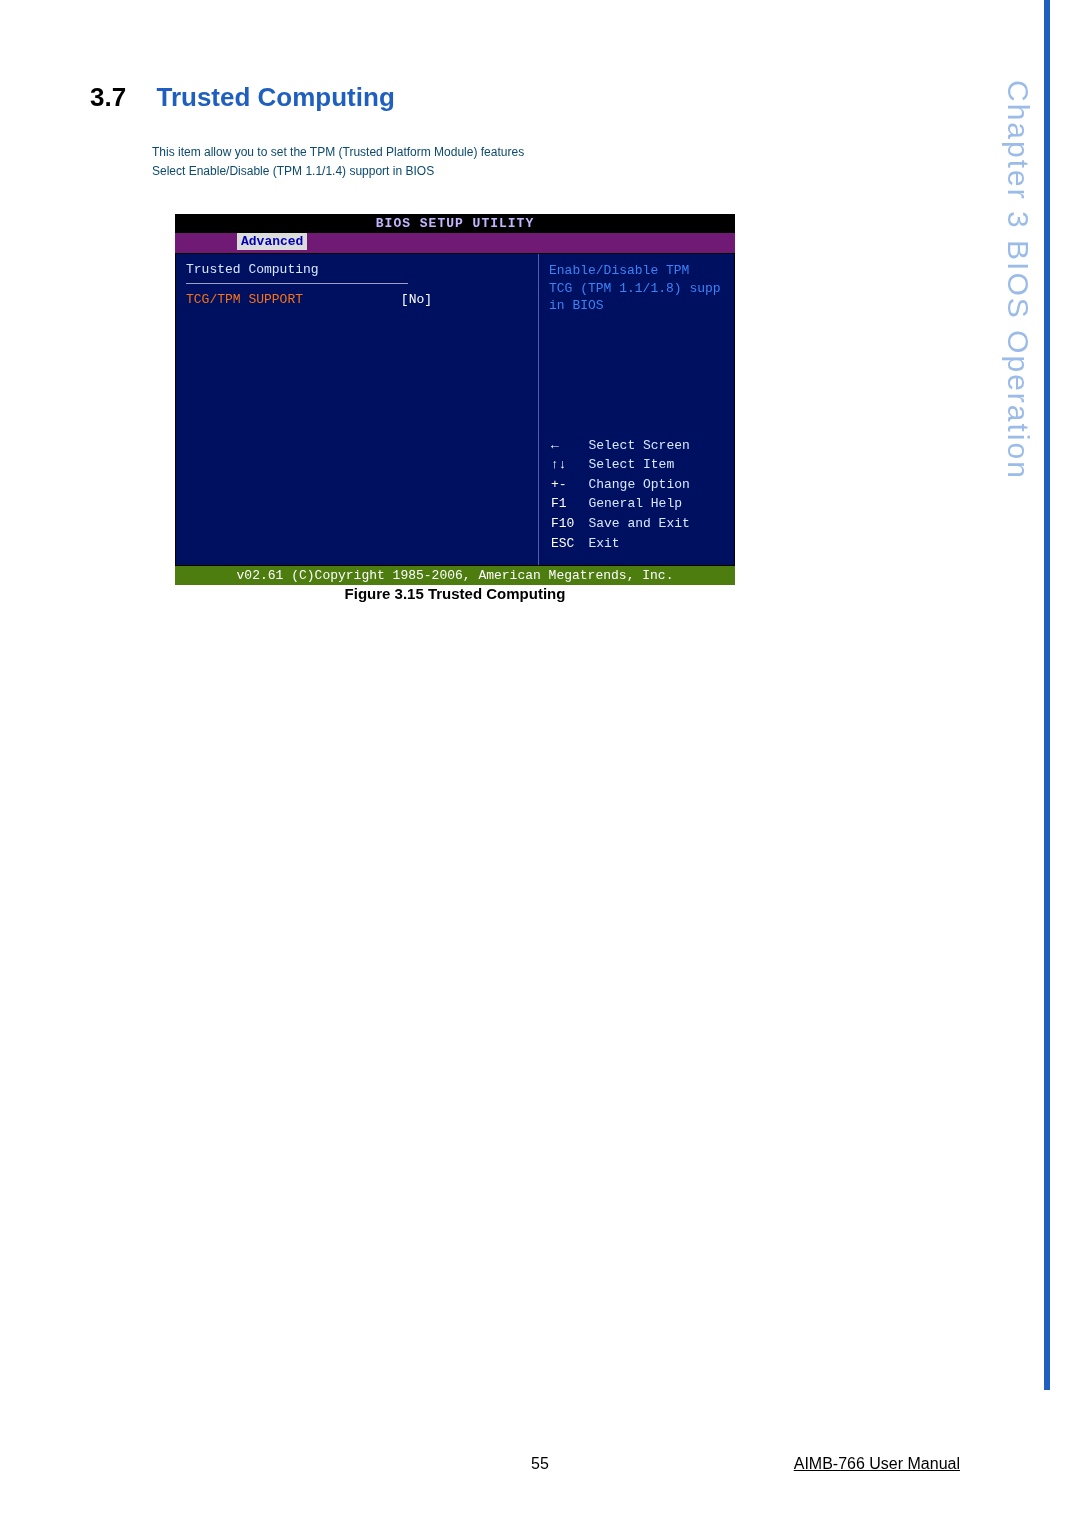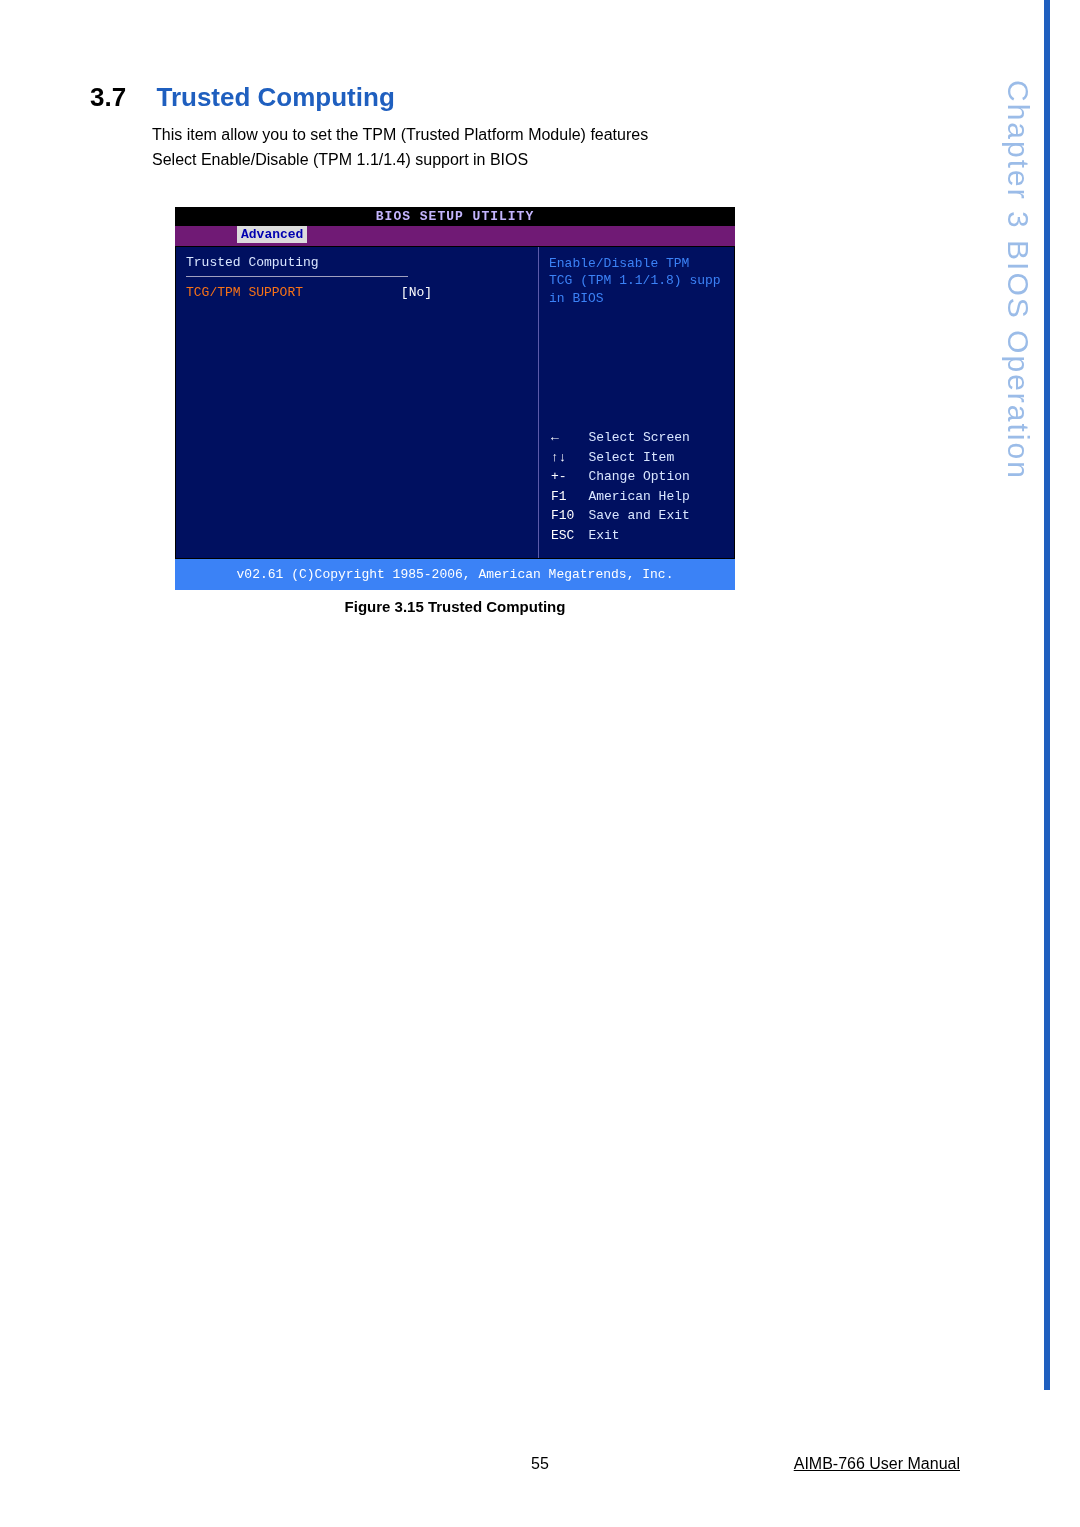--- a/index.html
+++ b/index.html
@@ -17,41 +17,41 @@
     color: #9bbce8;
     letter-spacing: 2px;
     font-family: Arial, sans-serif;
   }
 
   .content { position: absolute; left: 90px; top: 82px; width: 840px; }
 
   .sec-num { font-size: 26px; font-weight: bold; color: #000; display: inline-block; width: 62px; vertical-align: top; }
   .sec-title { font-size: 26px; font-weight: bold; color: #1f5fbf; display: inline-block; }
 
-  .body-text { margin-left: 62px; margin-top: 10px; font-size: 16px; color: #000000; line-height: 1.55; }
+  .body-text { margin-left: 62px; margin-top: 30px; font-size: 12px; color: #0c4a6e; line-height: 1.55; }
 
   .figure-wrap { margin-left: 85px; margin-top: 34px; }
 
   
   .bios { width: 560px; font-family: "Courier New", monospace; font-size: 13px; color: #c0c090; }
   .bios-titlebar { background:#000; color:#c4b5fd; text-align:center; font-weight:bold; padding:2px 0; letter-spacing:1px;}
   .bios-tab-row { background:#701a75; height:20px; position:relative;}
   .bios-tab { position:absolute; left:62px; top:0; background:#dcdcdc; color:#0000b0; padding:1px 4px; font-weight:bold;}
   .bios-body { display:flex; background:#001060; border:1px solid #000;}
   .bios-left { flex:1; padding:8px 10px; position:relative; border-right:1px solid #5a5aaa;}
   .bios-right { width:195px; padding:8px 10px;}
   .bios-heading { color:#d9e6ff; }
   .bios-sep { border:none; border-top:1px solid #a0a0c0; margin:6px 0 8px 0; width:65%;}
   .bios-option { color:#f97316; }
   .bios-option-val { color:#ffffff; margin-left:90px;}
   .bios-help-top { color:#3b82f6; line-height:1.35;}
   .bios-keys { margin-top:120px; color:#d9e6ff; line-height:1.35;}
   .bios-keys td.k { color:#ffffff; padding-right:12px;}
-  .bios-footer { background:#3b82f6; color:#ffffff; text-align:center; padding:8px 0;}
-  .figcap { text-align:center; font-weight:bold; font-size:15px; margin-top:8px; width:560px;}
+  .bios-footer { background:#4d7c0f; color:#ffffff; text-align:center; padding:2px 0;}
+  .figcap { text-align:center; font-weight:bold; font-size:15px; margin-top:0; width:560px;}
 
   .page-num { position:absolute; bottom:54px; left:50%; transform:translateX(-50%); font-size:16px;}
   .manual-name { position:absolute; bottom:54px; right:120px; font-size:16px;text-decoration:underline;}
 </style>
 </head>
 <body>
 
 <div class="page">
   <div class="side-bar"></div>
   <div class="side-caption">Chapter 3   BIOS Operation</div>
@@ -99,21 +99,21 @@
                 <tr>
                       <td class="k">↑↓</td>
                       <td>Select Item</td>
                     </tr>
                 <tr>
                       <td class="k">+-</td>
                       <td>Change Option</td>
                     </tr>
                 <tr>
                       <td class="k">F1</td>
-                      <td>American Help</td>
+                      <td>General Help</td>
                     </tr>
                 <tr>
                       <td class="k">F10</td>
                       <td>Save and Exit</td>
                     </tr>
                 <tr>
                       <td class="k">ESC</td>
                       <td>Exit</td>
                     </tr>
               </tbody>

